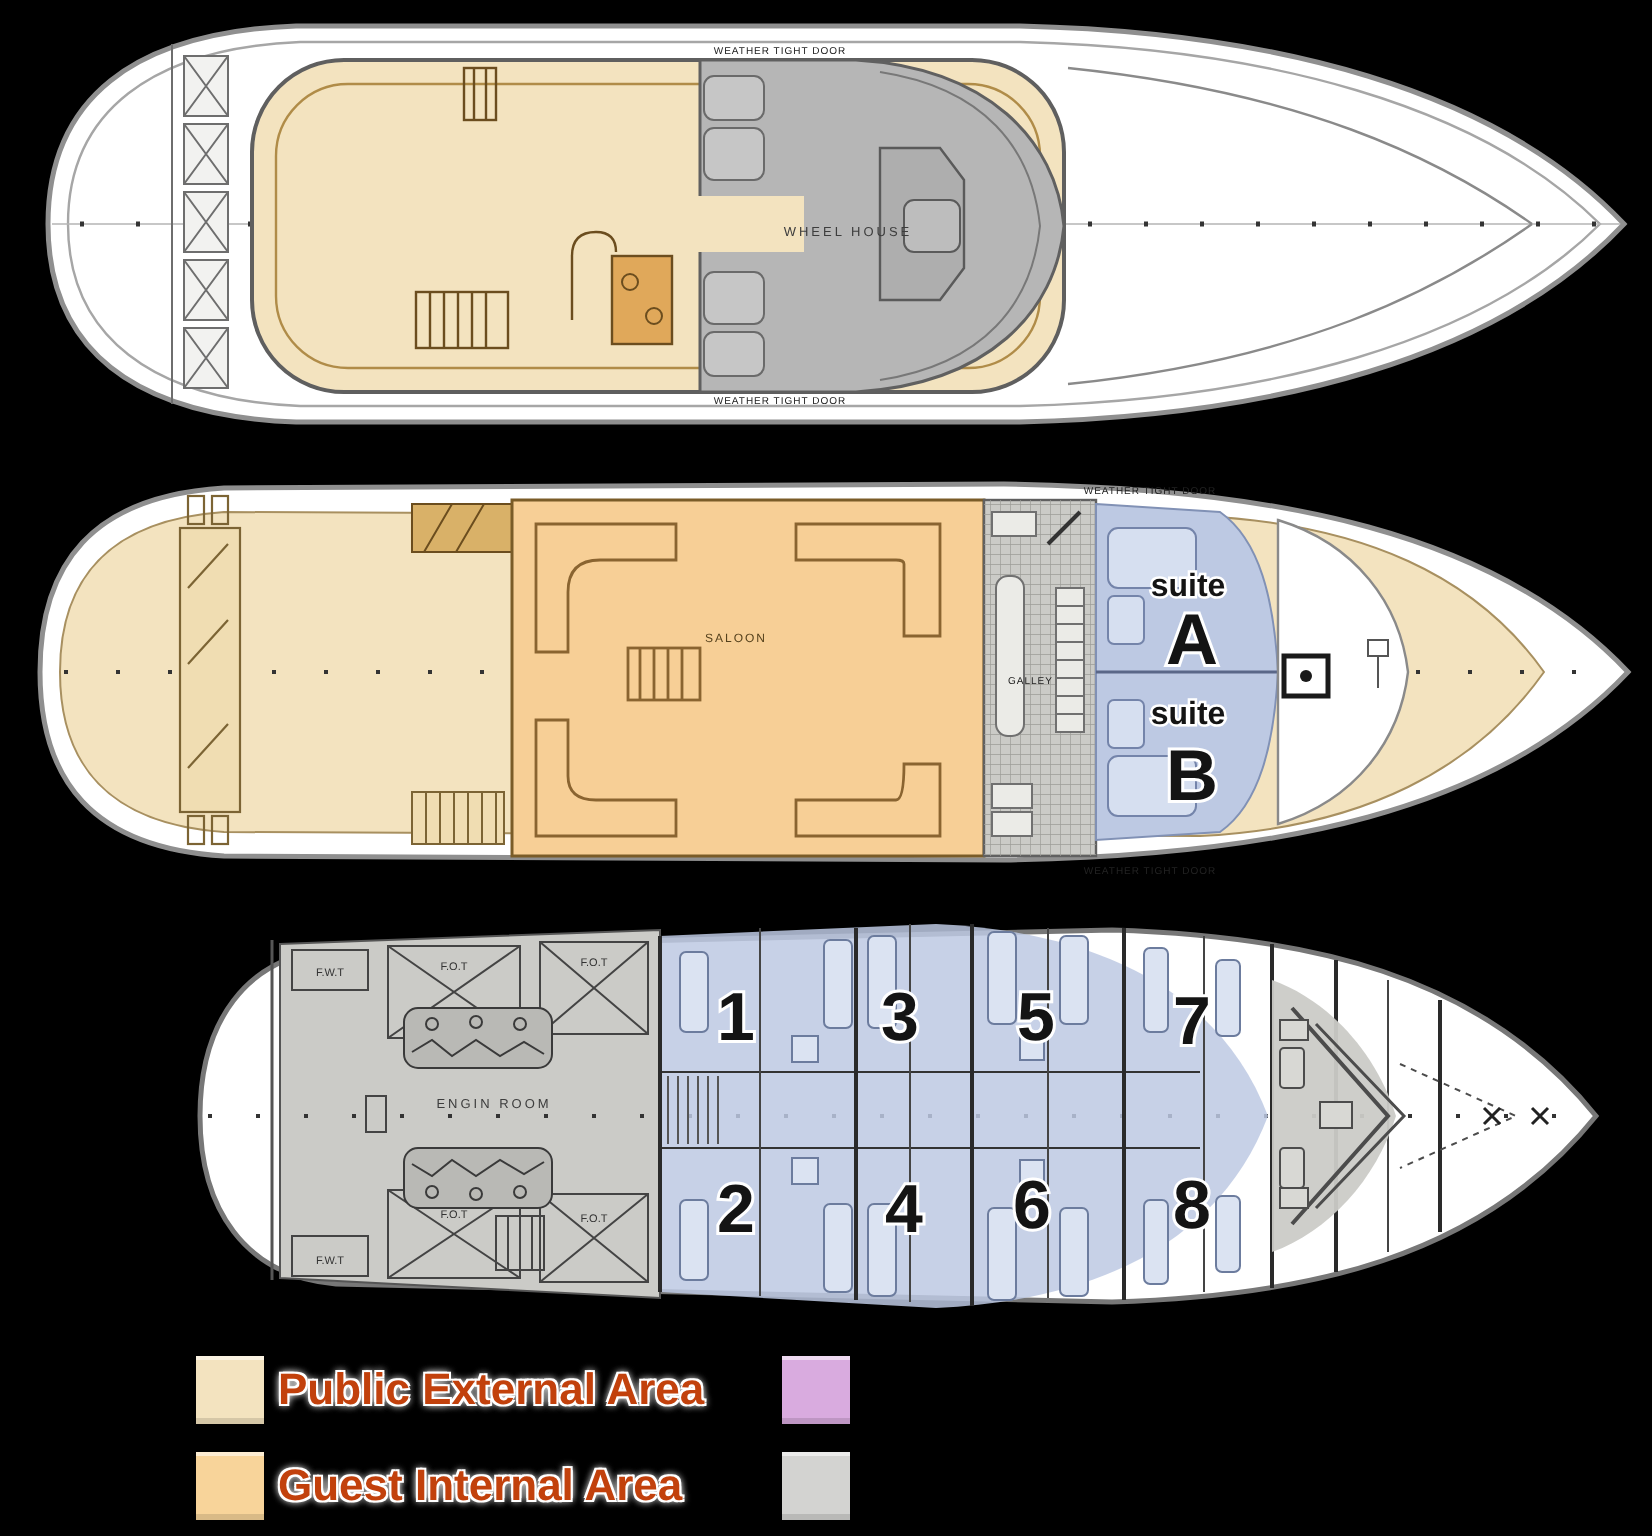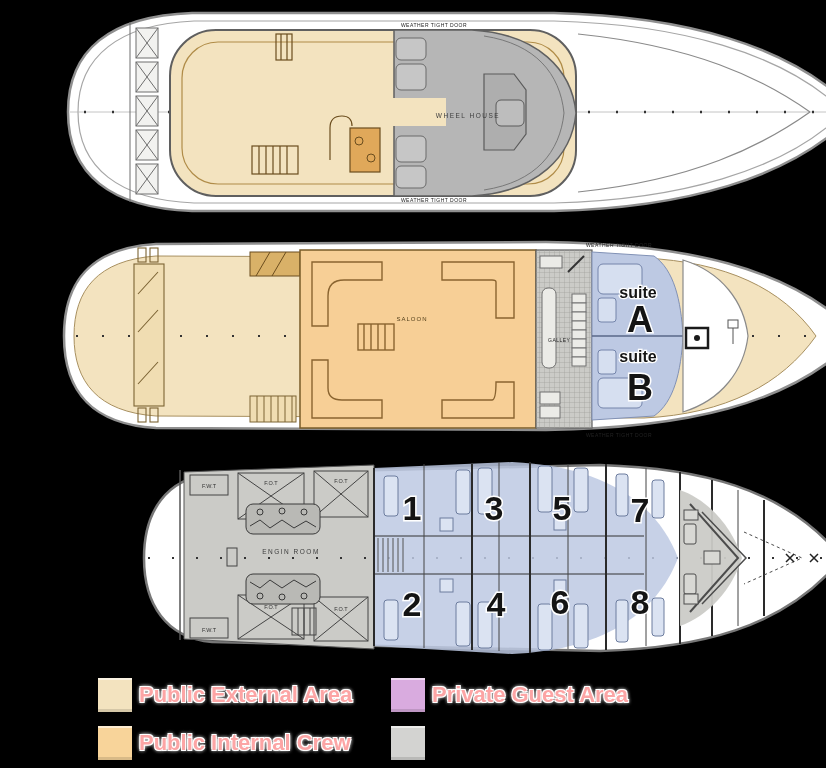--- a/index.html
+++ b/index.html
@@ -1,37 +1,37 @@
 <!DOCTYPE html>
 <html><head>
 <meta charset="utf-8">
 <style>
   html,body{margin:0;padding:0;background:#000;}
   #stage{position:relative;width:826px;height:768px;background:#000;overflow:hidden;
          font-family:"Liberation Sans",sans-serif;}
-  .deck{position:absolute;left:0;width:718px;padding-left:44px;}
+  .deck{position:absolute;left:0;width:718px;}
   #deck-top{top:0;height:226px;}
   #deck-main{top:232px;height:212px;}
   #deck-lower{top:448px;height:215px;}
   svg{display:block;}
   svg text{font-family:"Liberation Sans",sans-serif;}
   .tiny{font-size:5px;fill:#222;letter-spacing:.5px;}
   .small-room{font-size:6px;fill:#55411c;letter-spacing:1px;}
   .gray-room{font-size:6.5px;fill:#3d3d3d;letter-spacing:1.5px;}
   .tank{font-size:5.5px;fill:#333;}
   .suite-word{font-size:16px;font-weight:700;fill:#141414;stroke:#fff;stroke-width:2.5px;paint-order:stroke;}
   .suite-letter{font-size:36px;font-weight:700;fill:#141414;stroke:#fff;stroke-width:3px;paint-order:stroke;}
   .cabin-num{font-size:34px;font-weight:700;fill:#141414;stroke:#fff;stroke-width:3px;paint-order:stroke;}
   #legend{position:absolute;left:98px;top:676px;width:660px;}
   .legend-row{display:flex;align-items:center;height:38px;margin-bottom:10px;}
   .legend-item{display:flex;align-items:center;}
   .legend-item.col1{width:293px;}
   .swatch{width:34px;height:34px;flex:0 0 34px;
           box-shadow:inset 0 2px 0 rgba(255,255,255,.55), inset 0 -3px 0 rgba(0,0,0,.12);}
-  .legend-label{margin-left:7px;font-size:22px;font-weight:700;color:#fca5a5;white-space:nowrap;
+  .legend-label{margin-left:7px;font-size:22px;font-weight:700;color:#c2410c;white-space:nowrap;
     text-shadow:-1px -1px 0 #fff,1px -1px 0 #fff,-1px 1px 0 #fff,1px 1px 0 #fff,
                  0 0 4px #fff,0 0 4px #fff;}
 </style>
 </head>
 <body>
 
 <div id="stage">
 
   <div class="deck" id="deck-top">
   <svg width="826" height="226" viewBox="0 0 826 226">
@@ -296,27 +296,26 @@
   </div>
 
   <div id="legend">
     <div class="legend-row">
       <div class="legend-item col1">
         <div class="swatch" style="background: rgb(243, 227, 191);"></div>
         <div class="legend-label">Public External Area</div>
       </div>
       <div class="legend-item">
         <div class="swatch" style="background: rgb(217, 171, 223);"></div>
-        <div class="legend-label">Private Guest Area</div>
       </div>
     </div>
     <div class="legend-row">
       <div class="legend-item col1">
         <div class="swatch" style="background: rgb(248, 212, 154);"></div>
-        <div class="legend-label">Public Internal Crew</div>
+        <div class="legend-label">Guest Internal Area</div>
       </div>
       <div class="legend-item">
         <div class="swatch" style="background: rgb(211, 211, 209);"></div>
       </div>
     </div>
   </div>
 
 </div>
 
 </body></html>

